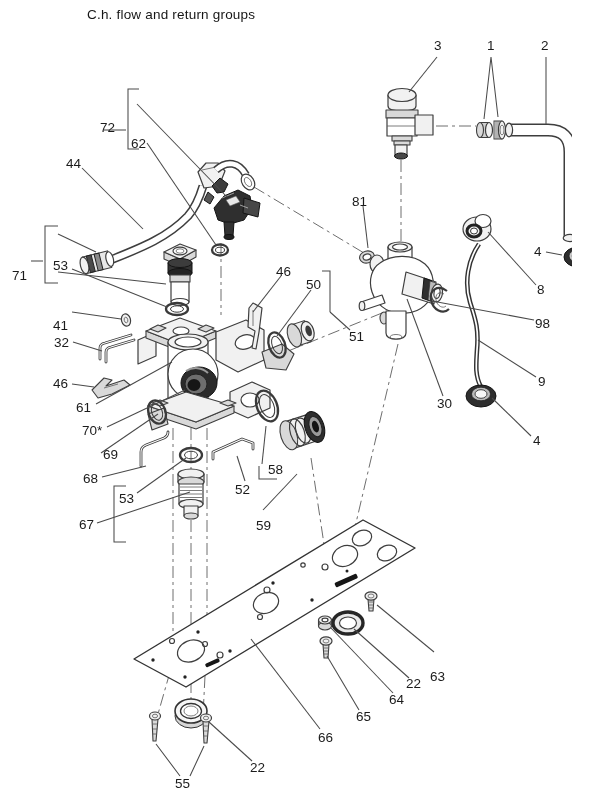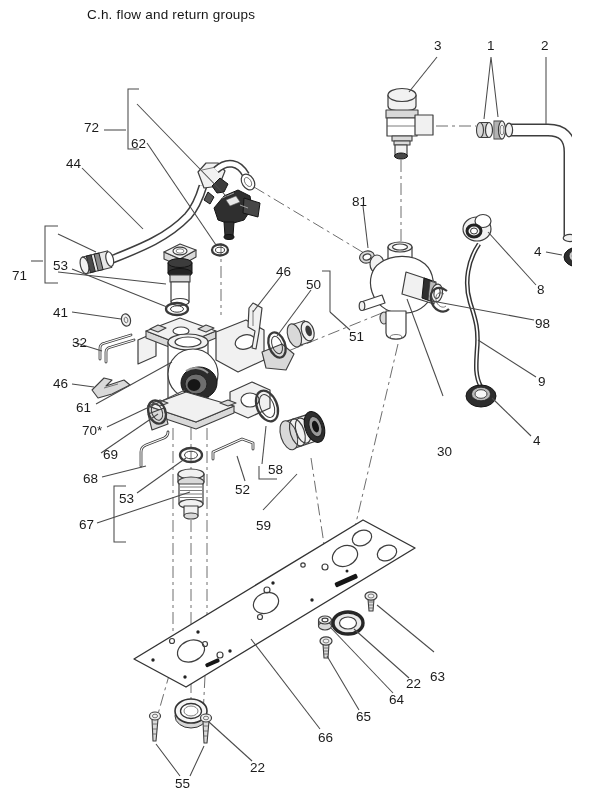--- a/index.html
+++ b/index.html
@@ -401,42 +401,42 @@
     <path class="ldr" d="M252,761 L209,722"></path>
     <path class="ldr" d="M180,776 L156,744 M190,776 L204,746"></path>
   </g>
 </svg>
 
 <div class="figure-title">C.h. flow and return groups</div>
 <div>
       <span class="callout" style="left: 434px; top: 38px;">3</span>
       <span class="callout" style="left: 487px; top: 38px;">1</span>
       <span class="callout" style="left: 541px; top: 38px;">2</span>
-      <span class="callout" style="left: 84px; top: 120px;">72</span>
+      <span class="callout" style="left: 100px; top: 120px;">72</span>
       <span class="callout" style="left: 131px; top: 136px;">62</span>
       <span class="callout" style="left: 66px; top: 156px;">44</span>
       <span class="callout" style="left: 12px; top: 268px;">71</span>
       <span class="callout" style="left: 53px; top: 258px;">53</span>
-      <span class="callout" style="left: 53px; top: 305px;">41</span>
-      <span class="callout" style="left: 54px; top: 335px; margin-left: 18px;">32</span>
+      <span class="callout" style="left: 53px; top: 318px;">41</span>
+      <span class="callout" style="left: 54px; top: 335px;">32</span>
       <span class="callout" style="left: 53px; top: 376px;">46</span>
       <span class="callout" style="left: 76px; top: 400px; text-align: center;">61</span>
       <span class="callout" style="left: 82px; top: 423px;">70*</span>
       <span class="callout" style="left: 83px; top: 447px; margin-left: 20px;">69</span>
       <span class="callout" style="left: 83px; top: 471px;">68</span>
       <span class="callout" style="left: 119px; top: 491px;">53</span>
       <span class="callout" style="left: 79px; top: 517px;">67</span>
       <span class="callout" style="left: 235px; top: 482px;">52</span>
       <span class="callout" style="left: 268px; top: 462px;">58</span>
       <span class="callout" style="left: 256px; top: 511px; margin-top: 7px;">59</span>
       <span class="callout" style="left: 276px; top: 264px;">46</span>
       <span class="callout" style="left: 306px; top: 277px;">50</span>
       <span class="callout" style="left: 349px; top: 329px;">51</span>
       <span class="callout" style="left: 352px; top: 194px;">81</span>
-      <span class="callout" style="left: 437px; top: 396px; margin-top: 48px;">30</span>
+      <span class="callout" style="left: 437px; top: 396px;">30</span>
       <span class="callout" style="left: 535px; top: 316px;">98</span>
       <span class="callout" style="left: 537px; top: 282px;">8</span>
       <span class="callout" style="left: 538px; top: 374px;">9</span>
       <span class="callout" style="left: 534px; top: 244px;">4</span>
       <span class="callout" style="left: 533px; top: 433px;">4</span>
       <span class="callout" style="left: 430px; top: 632px; margin-top: 37px;">63</span>
       <span class="callout" style="left: 406px; top: 676px;">22</span>
       <span class="callout" style="left: 389px; top: 692px;">64</span>
       <span class="callout" style="left: 356px; top: 709px;">65</span>
       <span class="callout" style="left: 318px; top: 730px;">66</span>

